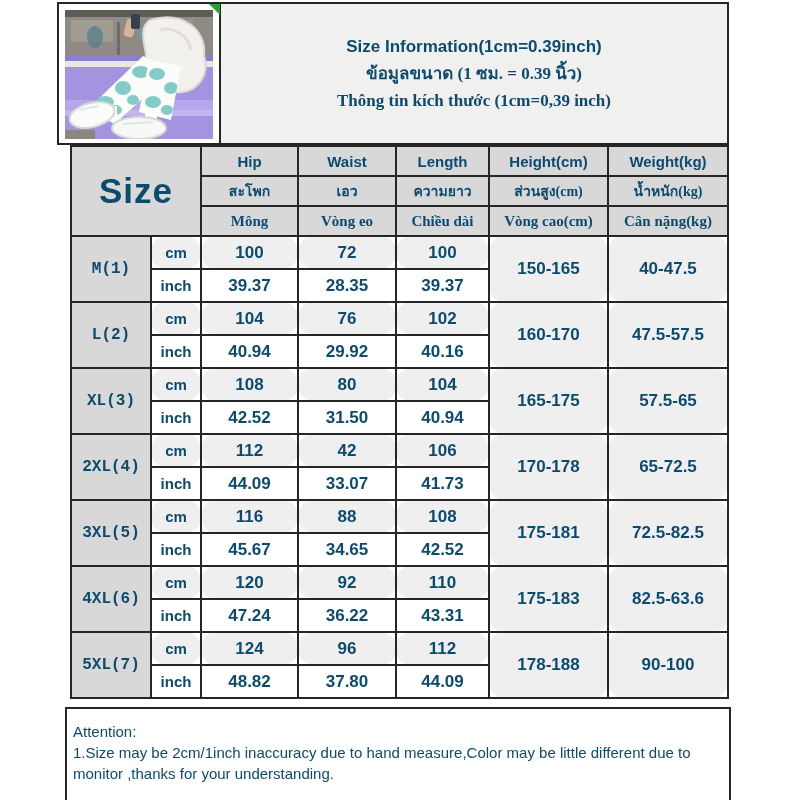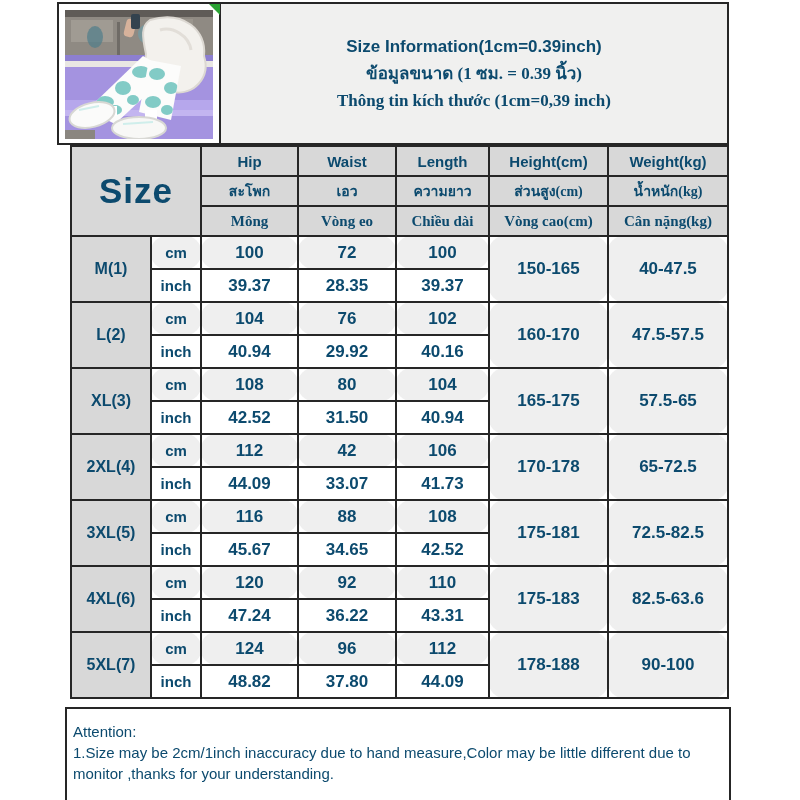--- a/index.html
+++ b/index.html
@@ -20,21 +20,21 @@
 
   
   .size-table{position:absolute;left:70px;top:145px;border-collapse:collapse;table-layout:fixed;}
   .size-table td{border:2px solid #262626;text-align:center;vertical-align:middle;
                  padding:0;font-weight:bold;overflow:hidden;white-space:nowrap;}
   .size-table thead tr{height:30px;}
   .size-table tbody tr{height:33px;}
   .size-big{background:#d8d8d8;font-size:35px;letter-spacing:1px;}
   .hd{background:#d8d8d8;font-size:15px;}
   .hd.th{font-size:14px;}
-  .size-cell{background:#d8d8d8;font-size:16px;}
+  .size-cell{background:#d8d8d8;font-size:16px;font-family:Liberation Mono, monospace;}
   .unit{font-size:15px;}
   .val{font-size:17px;}
   .lite{background:#efefef;border-radius:15px;}
   .white{background:#ffffff;}
 
   
   .attention{position:absolute;left:65px;top:707px;width:650px;height:84px;
              border:2px solid #262626;background:#ffffff;padding:12px 6px;
              font-size:15px;line-height:21px;text-align:left;}
 </style>

